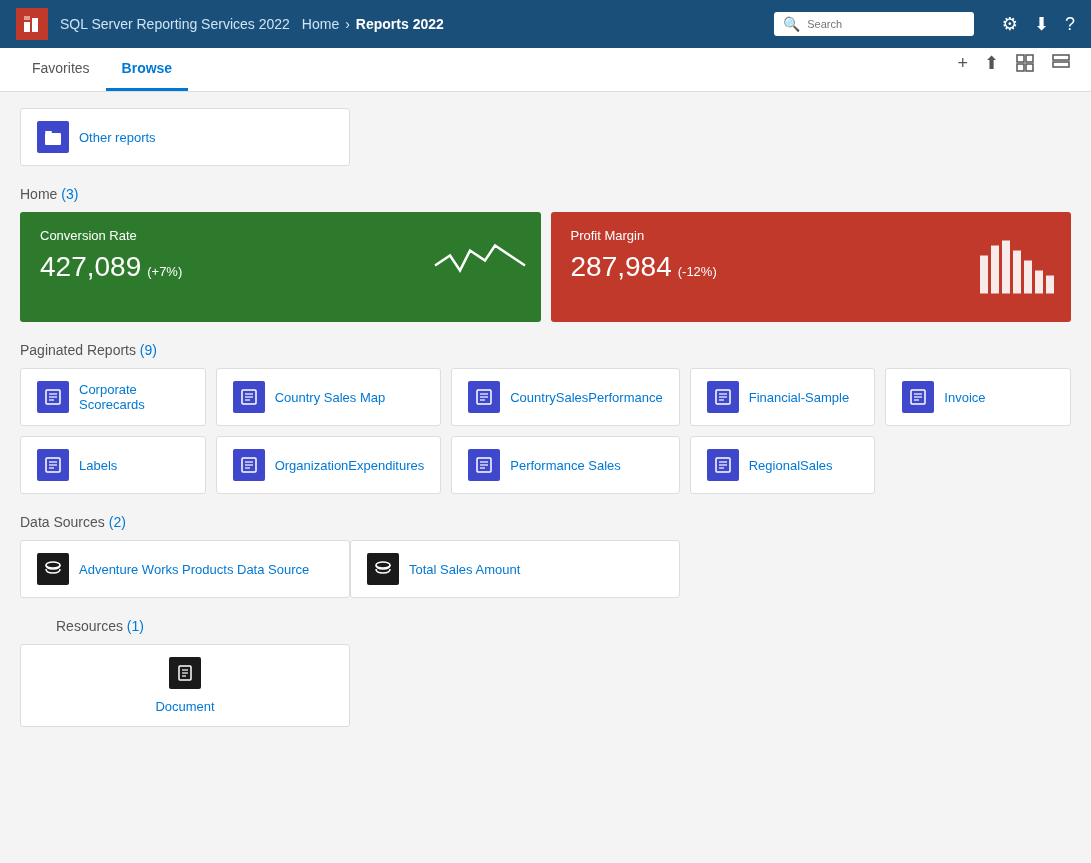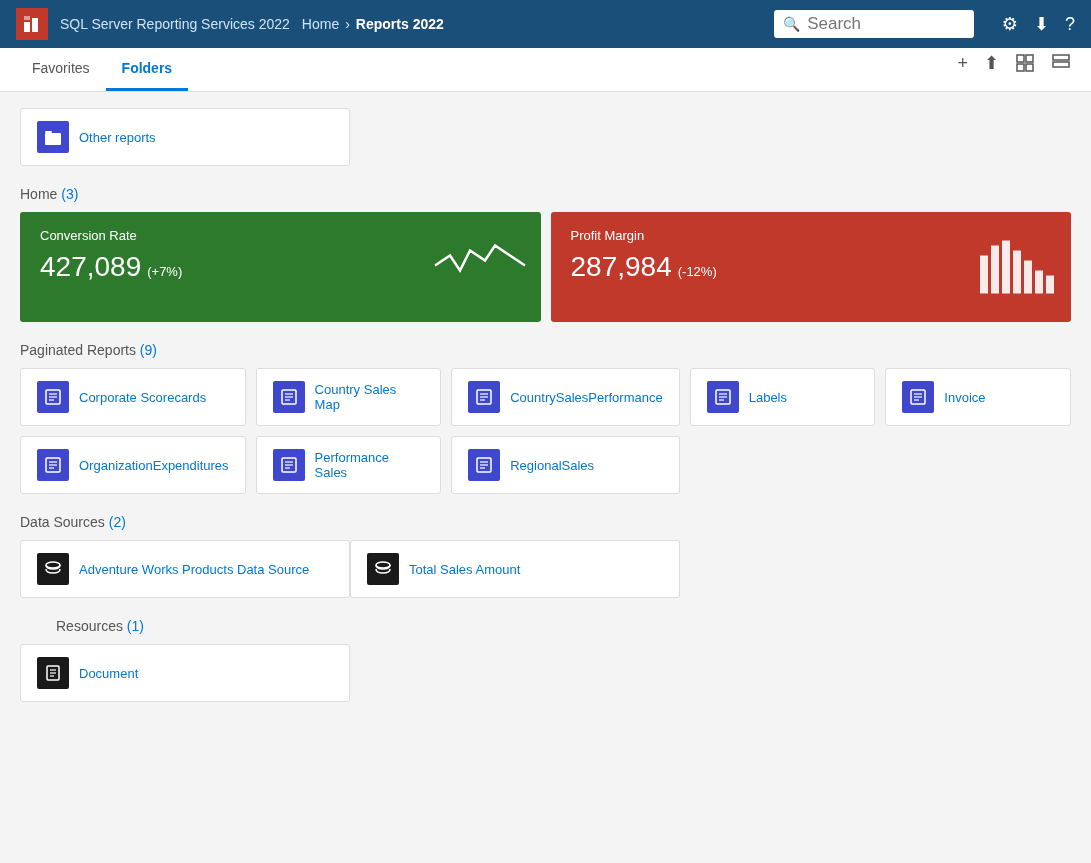--- a/index.html
+++ b/index.html
@@ -36,21 +36,21 @@
     .header-search {
       margin-left: auto;
       display: flex; align-items: center;
       background: white;
       border-radius: 3px;
       padding: 4px 10px;
       gap: 6px;
       width: 200px;
     }
     .header-search input {
-      border: none; outline: none; font-size: 17px; color: #555; width: 100%;
+      border: none; outline: none; font-size: 11px; color: #555; width: 100%;
     }
     .header-icons {
       display: flex; gap: 16px; align-items: center;
       margin-left: 16px;
     }
     .header-icon-btn {
       color: white; font-size: 18px; cursor: pointer; background: none; border: none;
       display: flex; align-items: center; justify-content: center;
     }
 
@@ -210,20 +210,21 @@
     .resources-grid { display: flex; gap: 10px; }
     .resource-item {
       background: white;
       border: 1px solid #ddd;
       border-radius: 3px;
       display: flex; align-items: center;
       gap: 10px;
       padding: 12px 16px;
       width: 330px;
       cursor: pointer;
+      flex-direction: column;
     }
     .resource-icon {
       background: #1a1a1a;
       width: 32px; height: 32px;
       display: flex; align-items: center; justify-content: center;
       border-radius: 2px;
       font-size: 16px;
       color: white;
       flex-shrink: 0;
     }
@@ -252,21 +253,21 @@
   </div>
   <div class="header-icons">
     <button class="header-icon-btn">⚙</button>
     <button class="header-icon-btn">⬇</button>
     <button class="header-icon-btn">?</button>
   </div>
 </div>
 
 <div class="nav-tabs">
   <div class="nav-tab">Favorites</div>
-  <div class="nav-tab active">Folders</div>
+  <div class="nav-tab active">Browse</div>
   <div class="nav-tab-actions">
     <button class="nav-action-btn" title="New">+</button>
     <button class="nav-action-btn" title="Upload">⬆</button>
     <button class="nav-action-btn" title="Tile view">
       <svg width="20" height="20" viewBox="0 0 20 20" fill="none">
         <rect x="2" y="2" width="7" height="7" stroke="#555" stroke-width="1.5"></rect>
         <rect x="11" y="2" width="7" height="7" stroke="#555" stroke-width="1.5"></rect>
         <rect x="2" y="11" width="7" height="7" stroke="#555" stroke-width="1.5"></rect>
         <rect x="11" y="11" width="7" height="7" stroke="#555" stroke-width="1.5"></rect>
       </svg>
@@ -368,32 +369,43 @@
     </div>
     <div class="report-item">
       <div class="report-icon">
         <svg width="18" height="18" viewBox="0 0 18 18" fill="white">
           <rect x="2" y="2" width="14" height="14" rx="1" fill="none" stroke="white" stroke-width="1.5"></rect>
           <line x1="5" y1="6" x2="13" y2="6" stroke="white" stroke-width="1.2"></line>
           <line x1="5" y1="9" x2="13" y2="9" stroke="white" stroke-width="1.2"></line>
           <line x1="5" y1="12" x2="10" y2="12" stroke="white" stroke-width="1.2"></line>
         </svg>
       </div>
+      <span class="report-label">Financial-Sample</span>
+    </div>
+    <div class="report-item">
+      <div class="report-icon">
+        <svg width="18" height="18" viewBox="0 0 18 18" fill="white">
+          <rect x="2" y="2" width="14" height="14" rx="1" fill="none" stroke="white" stroke-width="1.5"></rect>
+          <line x1="5" y1="6" x2="13" y2="6" stroke="white" stroke-width="1.2"></line>
+          <line x1="5" y1="9" x2="13" y2="9" stroke="white" stroke-width="1.2"></line>
+          <line x1="5" y1="12" x2="10" y2="12" stroke="white" stroke-width="1.2"></line>
+        </svg>
+      </div>
+      <span class="report-label">Invoice</span>
+    </div>
+    <div class="report-item">
+      <div class="report-icon">
+        <svg width="18" height="18" viewBox="0 0 18 18" fill="white">
+          <rect x="2" y="2" width="14" height="14" rx="1" fill="none" stroke="white" stroke-width="1.5"></rect>
+          <line x1="5" y1="6" x2="13" y2="6" stroke="white" stroke-width="1.2"></line>
+          <line x1="5" y1="9" x2="13" y2="9" stroke="white" stroke-width="1.2"></line>
+          <line x1="5" y1="12" x2="10" y2="12" stroke="white" stroke-width="1.2"></line>
+        </svg>
+      </div>
       <span class="report-label">Labels</span>
-    </div>
-    <div class="report-item">
-      <div class="report-icon">
-        <svg width="18" height="18" viewBox="0 0 18 18" fill="white">
-          <rect x="2" y="2" width="14" height="14" rx="1" fill="none" stroke="white" stroke-width="1.5"></rect>
-          <line x1="5" y1="6" x2="13" y2="6" stroke="white" stroke-width="1.2"></line>
-          <line x1="5" y1="9" x2="13" y2="9" stroke="white" stroke-width="1.2"></line>
-          <line x1="5" y1="12" x2="10" y2="12" stroke="white" stroke-width="1.2"></line>
-        </svg>
-      </div>
-      <span class="report-label">Invoice</span>
     </div>
     <div class="report-item">
       <div class="report-icon">
         <svg width="18" height="18" viewBox="0 0 18 18" fill="white">
           <rect x="2" y="2" width="14" height="14" rx="1" fill="none" stroke="white" stroke-width="1.5"></rect>
           <line x1="5" y1="6" x2="13" y2="6" stroke="white" stroke-width="1.2"></line>
           <line x1="5" y1="9" x2="13" y2="9" stroke="white" stroke-width="1.2"></line>
           <line x1="5" y1="12" x2="10" y2="12" stroke="white" stroke-width="1.2"></line>
         </svg>
       </div>

